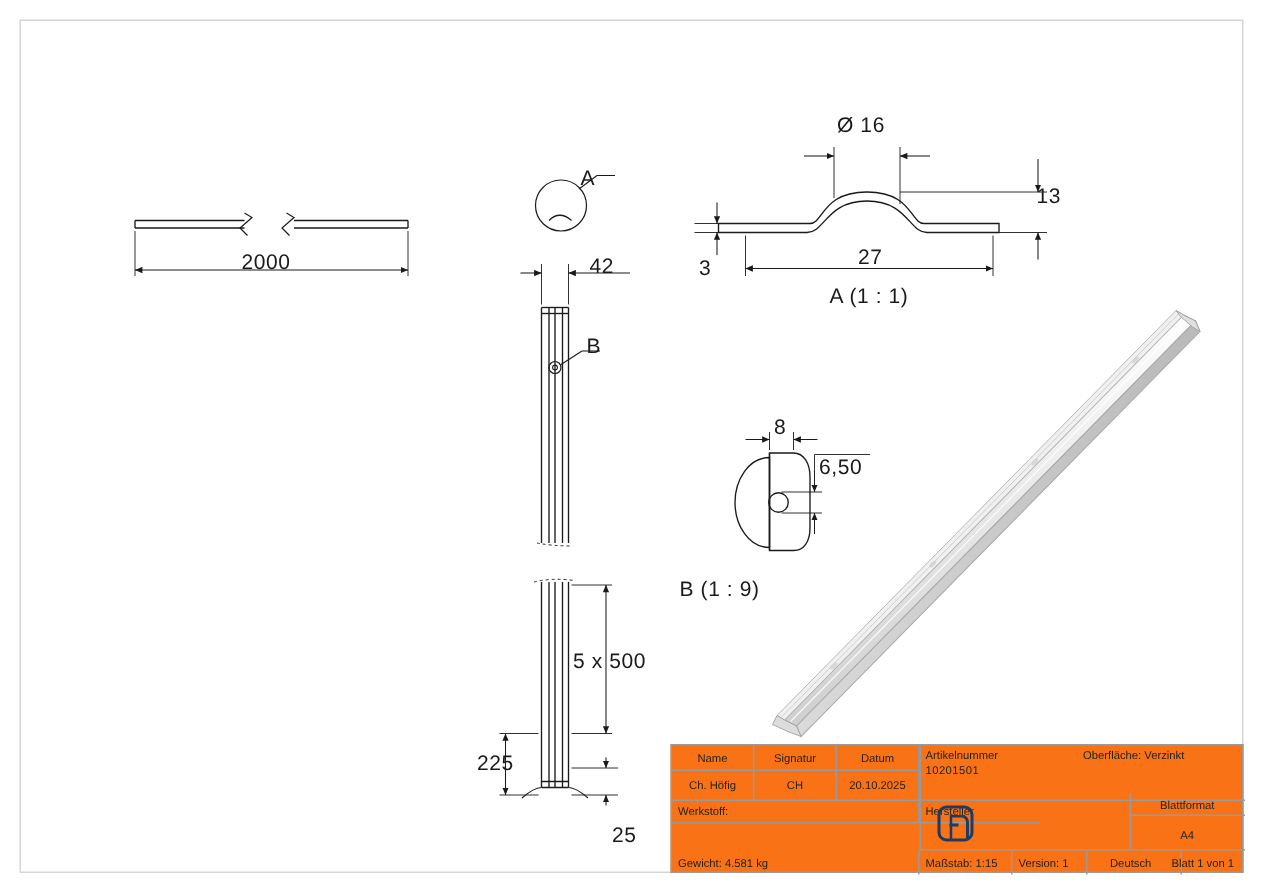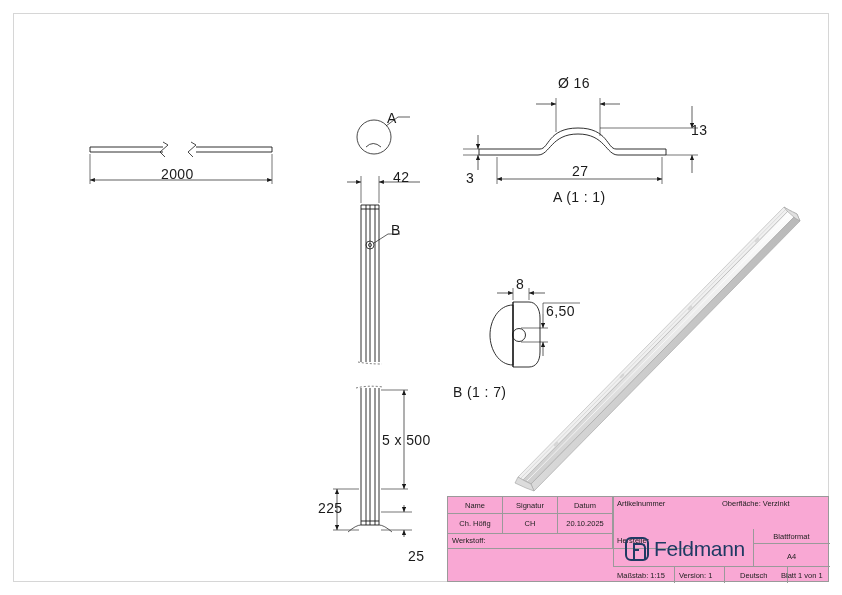--- a/index.html
+++ b/index.html
@@ -44,21 +44,21 @@
     width: 842px; height: 595px;
     pointer-events: none;
   }
 
   
   #titleblock {
     position: absolute;
     left: 447px; top: 496px;
     width: 382px; height: 86px;
     border: 1px solid #9a9a9a;
-    background: #f9a8d4;
+    background: #f97316;
   }
   #titleblock .cell {
     position: absolute;
     font-size: 7.5px;
     color: #222;
     padding: 2px 4px;
     line-height: 1.25;
     overflow: hidden;
   }
   #titleblock .bd-r { border-right: 1px solid #9a9a9a; }
@@ -273,55 +273,56 @@
   <div class="dimtxt" style="left:391px; top:222px; font-size:14px;">B</div>
 
   <div class="dimtxt" style="left:558px; top:75px; font-size:14px;">Ø 16</div>
   <div class="dimtxt" style="left:691px; top:122px; font-size:14px;">13</div>
   <div class="dimtxt" style="left:572px; top:163px; font-size:14px;">27</div>
   <div class="dimtxt" style="left:466px; top:170px; font-size:14px;">3</div>
   <div class="viewlbl" style="left:553px; top:189px; font-size:14px;">A (1 : 1)</div>
 
   <div class="dimtxt" style="left:516px; top:276px; font-size:14px;">8</div>
   <div class="dimtxt" style="left:546px; top:303px; font-size:14px;">6,50</div>
-  <div class="viewlbl" style="left:453px; top:384px; font-size:14px;">B (1 : 7)</div>
+  <div class="viewlbl" style="left:453px; top:384px; font-size:14px;">B (1 : 9)</div>
 
   <div class="dimtxt" style="left:382px; top:432px; font-size:14px;">5 x 500</div>
   <div class="dimtxt" style="left:318px; top:500px; font-size:14px;">225</div>
   <div class="dimtxt" style="left:408px; top:548px; font-size:14px;">25</div>
 
   <div id="titleblock">
 
     <div class="cell tb-hdr tb-center bd-r bd-b" style="left:0; top:0; width:55px; height:17px; line-height:13px;">Name</div>
     <div class="cell tb-hdr tb-center bd-r bd-b" style="left:55px; top:0; width:55px; height:17px; line-height:13px;">Signatur</div>
     <div class="cell tb-hdr tb-center bd-r bd-b" style="left:110px; top:0; width:55px; height:17px; line-height:13px;">Datum</div>
 
     <div class="cell tb-center bd-r bd-b" style="left:0; top:17px; width:55px; height:20px; line-height:16px;">Ch. Höfig</div>
     <div class="cell tb-center bd-r bd-b" style="left:55px; top:17px; width:55px; height:20px; line-height:16px;">CH</div>
     <div class="cell tb-center bd-r bd-b" style="left:110px; top:17px; width:55px; height:20px; line-height:16px;">20.10.2025</div>
 
     <div class="cell tb-hdr" style="left:165px; top:0; width:110px; height:12px;">Artikelnummer</div>
     <div class="cell tb-hdr" style="left:270px; top:0; width:170px; height:12px;">Oberfläche:  Verzinkt</div>
+    <div class="cell artnum bd-b" style="left:165px; top:11px; width:217px; height:26px; padding-top:1px;">10201501</div>
 
     <div style="position:absolute; left:165px; top:0; width:1px; height:37px; background:#9a9a9a;"></div>
 
     <div class="cell tb-hdr bd-r bd-b" style="left:0; top:37px; width:165px; height:15px;">Werkstoff:</div>
 
     <div class="cell tb-hdr bd-b" style="left:165px; top:37px; width:80px; height:15px;">Hersteller</div>
 
     <div class="logo-wrap" style="left:177px; top:40px;">
       <span class="logo-mark"></span>
-      <span class="logo-text">Feldmann</span>
     </div>
     <div style="position:absolute; left:165px; top:37px; width:1px; height:33px; background:#9a9a9a;"></div>
     <div style="position:absolute; left:165px; top:69px; width:217px; height:1px; background:#9a9a9a;"></div>
 
     <div class="cell tb-hdr tb-center bd-b" style="left:305px; top:32px; width:77px; height:15px; line-height:12px;">Blattformat</div>
     <div class="cell a4" style="left:305px; top:48px; width:77px; height:21px; line-height:19px;">A4</div>
     <div style="position:absolute; left:305px; top:32px; width:1px; height:38px; background:#9a9a9a;"></div>
 
+    <div class="cell bd-r" style="left:0; top:70px; width:165px; height:16px; line-height:14px; font-size:7.5px;">Gewicht: 4.581 kg</div>
     <div class="cell bd-r" style="left:165px; top:70px; width:62px; height:16px; line-height:14px; font-size:7.5px;">Maßstab: 1:15</div>
     <div class="cell bd-r" style="left:227px; top:70px; width:50px; height:16px; line-height:14px; font-size:7.5px;">Version: 1</div>
     <div class="cell bd-r" style="left:277px; top:70px; width:52px; height:16px; line-height:14px; font-size:7.5px;margin-left:11px;">Deutsch</div>
     <div class="cell" style="left:329px; top:70px; width:53px; height:16px; line-height:14px; font-size:7.5px;">Blatt 1 von 1</div>
   </div>
 
 </div>
 
 </body></html>

